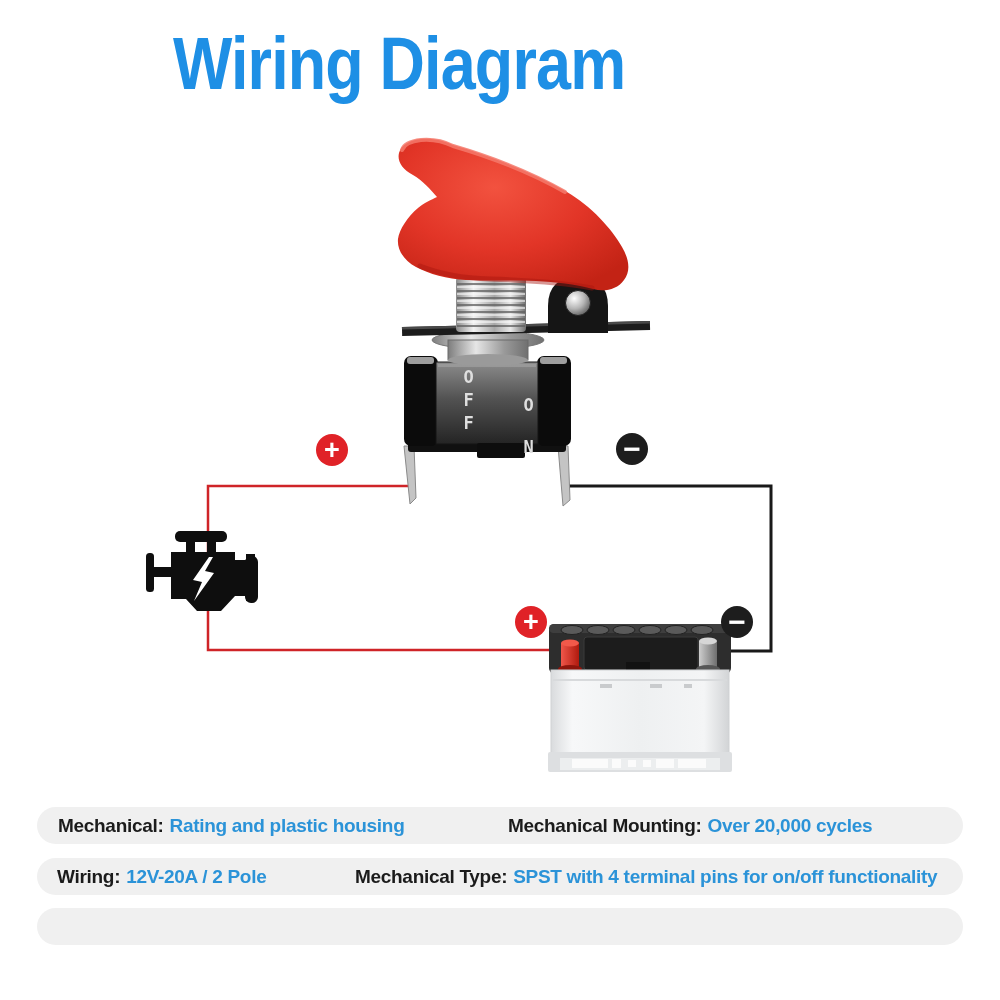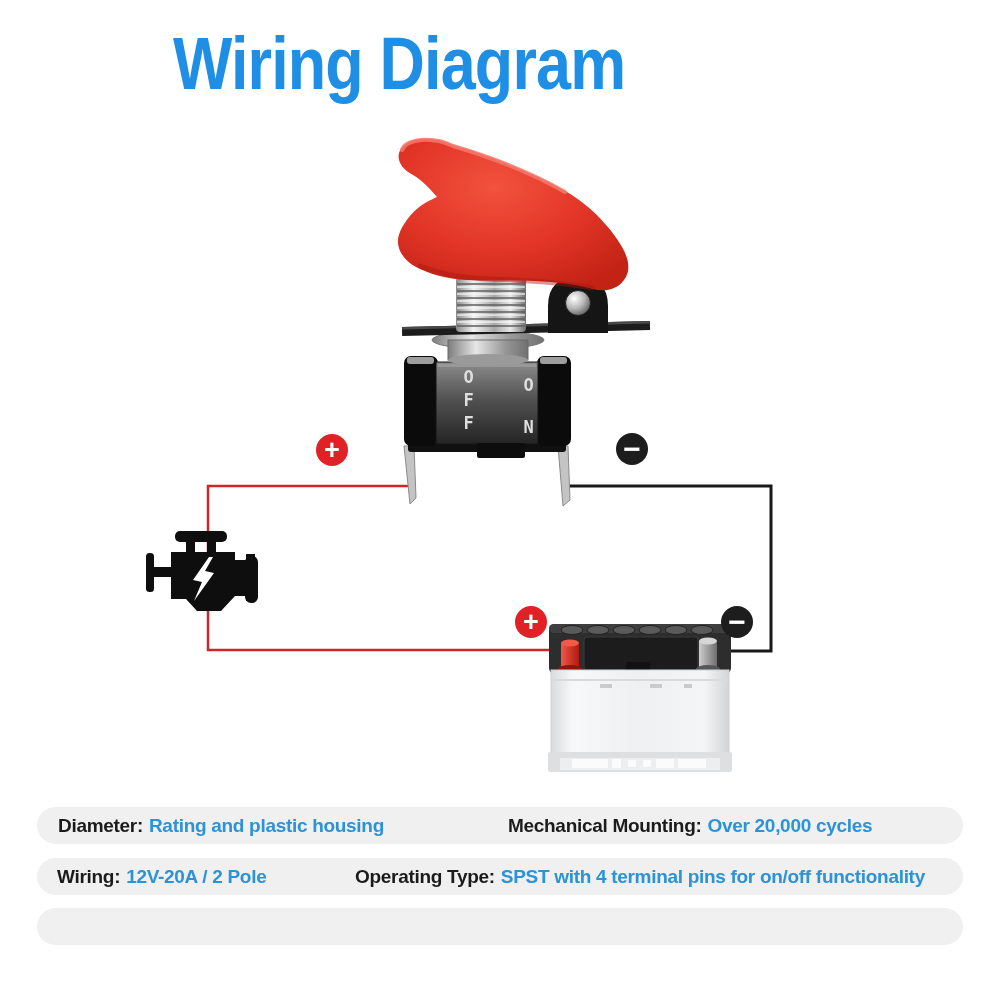--- a/index.html
+++ b/index.html
@@ -21,21 +21,21 @@
   .wire-black{stroke:var(--wire-black);stroke-width:3;fill:none;}
   
   .badge{position:absolute;width:32px;height:32px;border-radius:50%;color:#fff;
          display:flex;align-items:center;justify-content:center;font-weight:bold;}
   .badge.plus{background:var(--badge-red);font-size:27px;line-height:30px;}
   .badge.minus{background:var(--badge-black);font-size:30px;line-height:28px;}
   
   .vtext{position:absolute;width:15px;color:#dfdfdf;font-size:17px;font-weight:bold;
          word-break:break-all;line-height:23px;text-align:center;
          font-family:"DejaVu Sans Mono",monospace;}
-  .vtext.on{line-height:42px;}
+  .vtext.on{line-height:42px;margin-top:20px;}
   
   .pill{position:absolute;left:37px;width:926px;height:37px;background:var(--pill-bg);
         border-radius:19px;font-size:19px;font-weight:bold;letter-spacing:-.3px;}
   .pill .group{position:absolute;top:50%;transform:translateY(-50%);white-space:nowrap;}
   .pill .lbl{color:var(--label-dark);}
   .pill .val{color:var(--value-blue);margin-left:6px;}
   .pill.r1{top:807px;} .pill.r2{top:858px;} .pill.r3{top:908px;}
   .pill.r1 .g1,.pill.r3 .g1{left:21px;} .pill.r2 .g1{left:20px;}
   .pill.r1 .g2{left:471px;} .pill.r2 .g2{left:318px;} .pill.r3 .g2{left:471px;}
 </style>
@@ -219,32 +219,32 @@
   <div class="vtext off" style="left:461px;top:366px;">OFF</div>
   <div class="vtext on" style="left:521px;top:364px;">ON</div>
 
   <div class="badge plus" style="left:316px;top:434px;">+</div>
   <div class="badge minus" style="left:616px;top:433px;">−</div>
   <div class="badge plus" style="left:515px;top:606px;">+</div>
   <div class="badge minus" style="left:721px;top:606px;">−</div>
 
   <div class="pill r1">
     <span class="group g1">
-      <span class="lbl">Diameter:</span><span class="val">Rating and plastic housing</span>
+      <span class="lbl">Mechanical:</span><span class="val">Rating and plastic housing</span>
     </span>
     <span class="group g2">
       <span class="lbl">Mechanical Mounting:</span><span class="val">Over 20,000 cycles</span>
     </span>
   </div>
 
   <div class="pill r2">
     <span class="group g1">
       <span class="lbl">Wiring:</span><span class="val">12V-20A / 2 Pole</span>
     </span>
     <span class="group g2">
-      <span class="lbl">Operating Type:</span><span class="val">SPST with 4 terminal pins for on/off functionality</span>
+      <span class="lbl">Mechanical Type:</span><span class="val">SPST with 4 terminal pins for on/off functionality</span>
     </span>
   </div>
 
   <div class="pill r3">
   </div>
 
 </div>
 
 </body></html>

